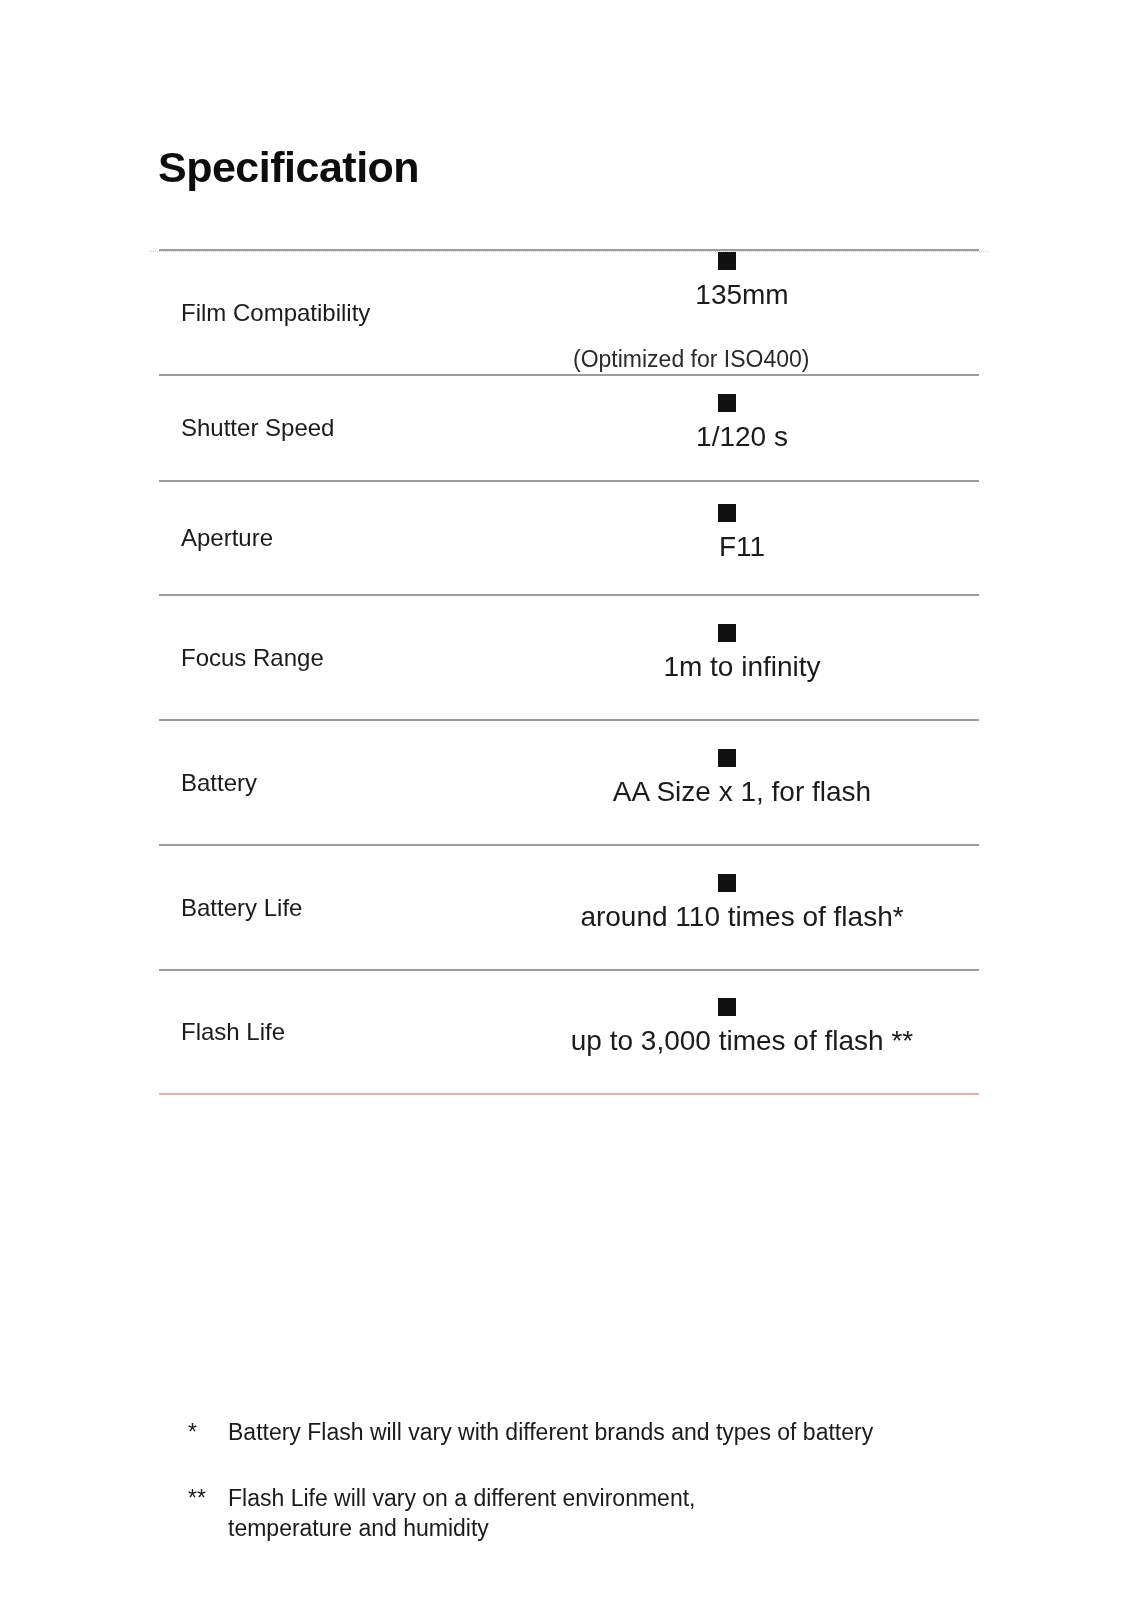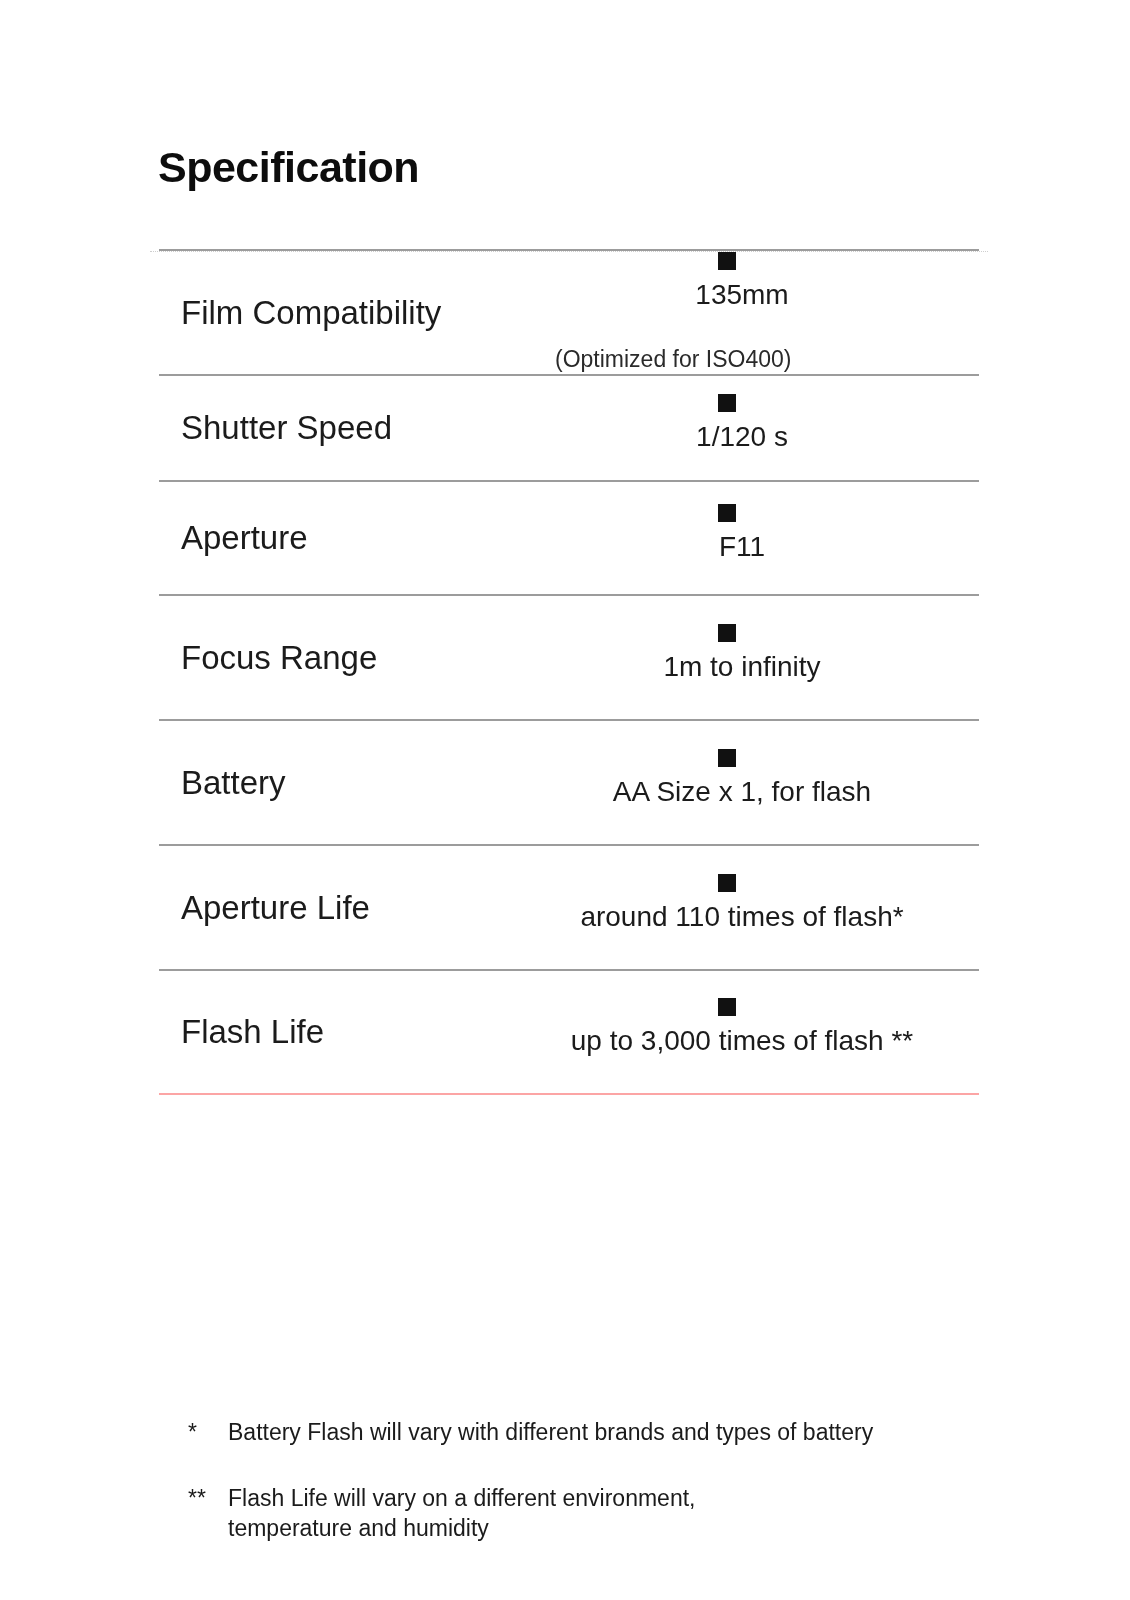--- a/index.html
+++ b/index.html
@@ -49,21 +49,21 @@
   .spec-row:nth-child(2) { height: 106px; }
   .spec-row:nth-child(3) { height: 114px; }
   .spec-row:nth-child(4) { height: 125px; }
   .spec-row:nth-child(5) { height: 125px; }
   .spec-row:nth-child(6) { height: 125px; }
   .spec-row:nth-child(7) { height: 126px; border-bottom: 2px solid #fca5a5; }
 
   .spec-label {
     width: 346px;
     padding-left: 13px;
-    font-size: 33px;
+    font-size: 24px;
     color: #1b1b1b;
     flex-shrink: 0;
   }
 
   .spec-value-cell { flex: 1; }
 
   .value-line {
     display: flex;
     align-items: center;
     flex-direction: column;
@@ -76,21 +76,21 @@
     margin-right: 30px;
     flex-shrink: 0;
   }
 
   .spec-value {
     font-size: 28px;
     color: #1b1b1b;
   }
 
   .spec-value-note {
-    margin-left: 23px;
+    margin-left: 41px;
     margin-top: 8px;
     font-size: 23px;
     color: #2a2a2a;
   }
 
   .footnotes {
     position: absolute;
     left: 143px;
     top: 1372px;
     width: 840px;
@@ -177,21 +177,21 @@
     <div class="spec-value-cell">
       <div class="value-line">
         <span class="bullet"></span>
         <span class="spec-value">AA Size x 1, for flash</span>
       </div>
 
     </div>
   </div>
 
   <div class="spec-row">
-    <div class="spec-label">Aperture Life</div>
+    <div class="spec-label">Battery Life</div>
     <div class="spec-value-cell">
       <div class="value-line">
         <span class="bullet"></span>
         <span class="spec-value">around 110 times of flash*</span>
       </div>
 
     </div>
   </div>
 
   <div class="spec-row">

